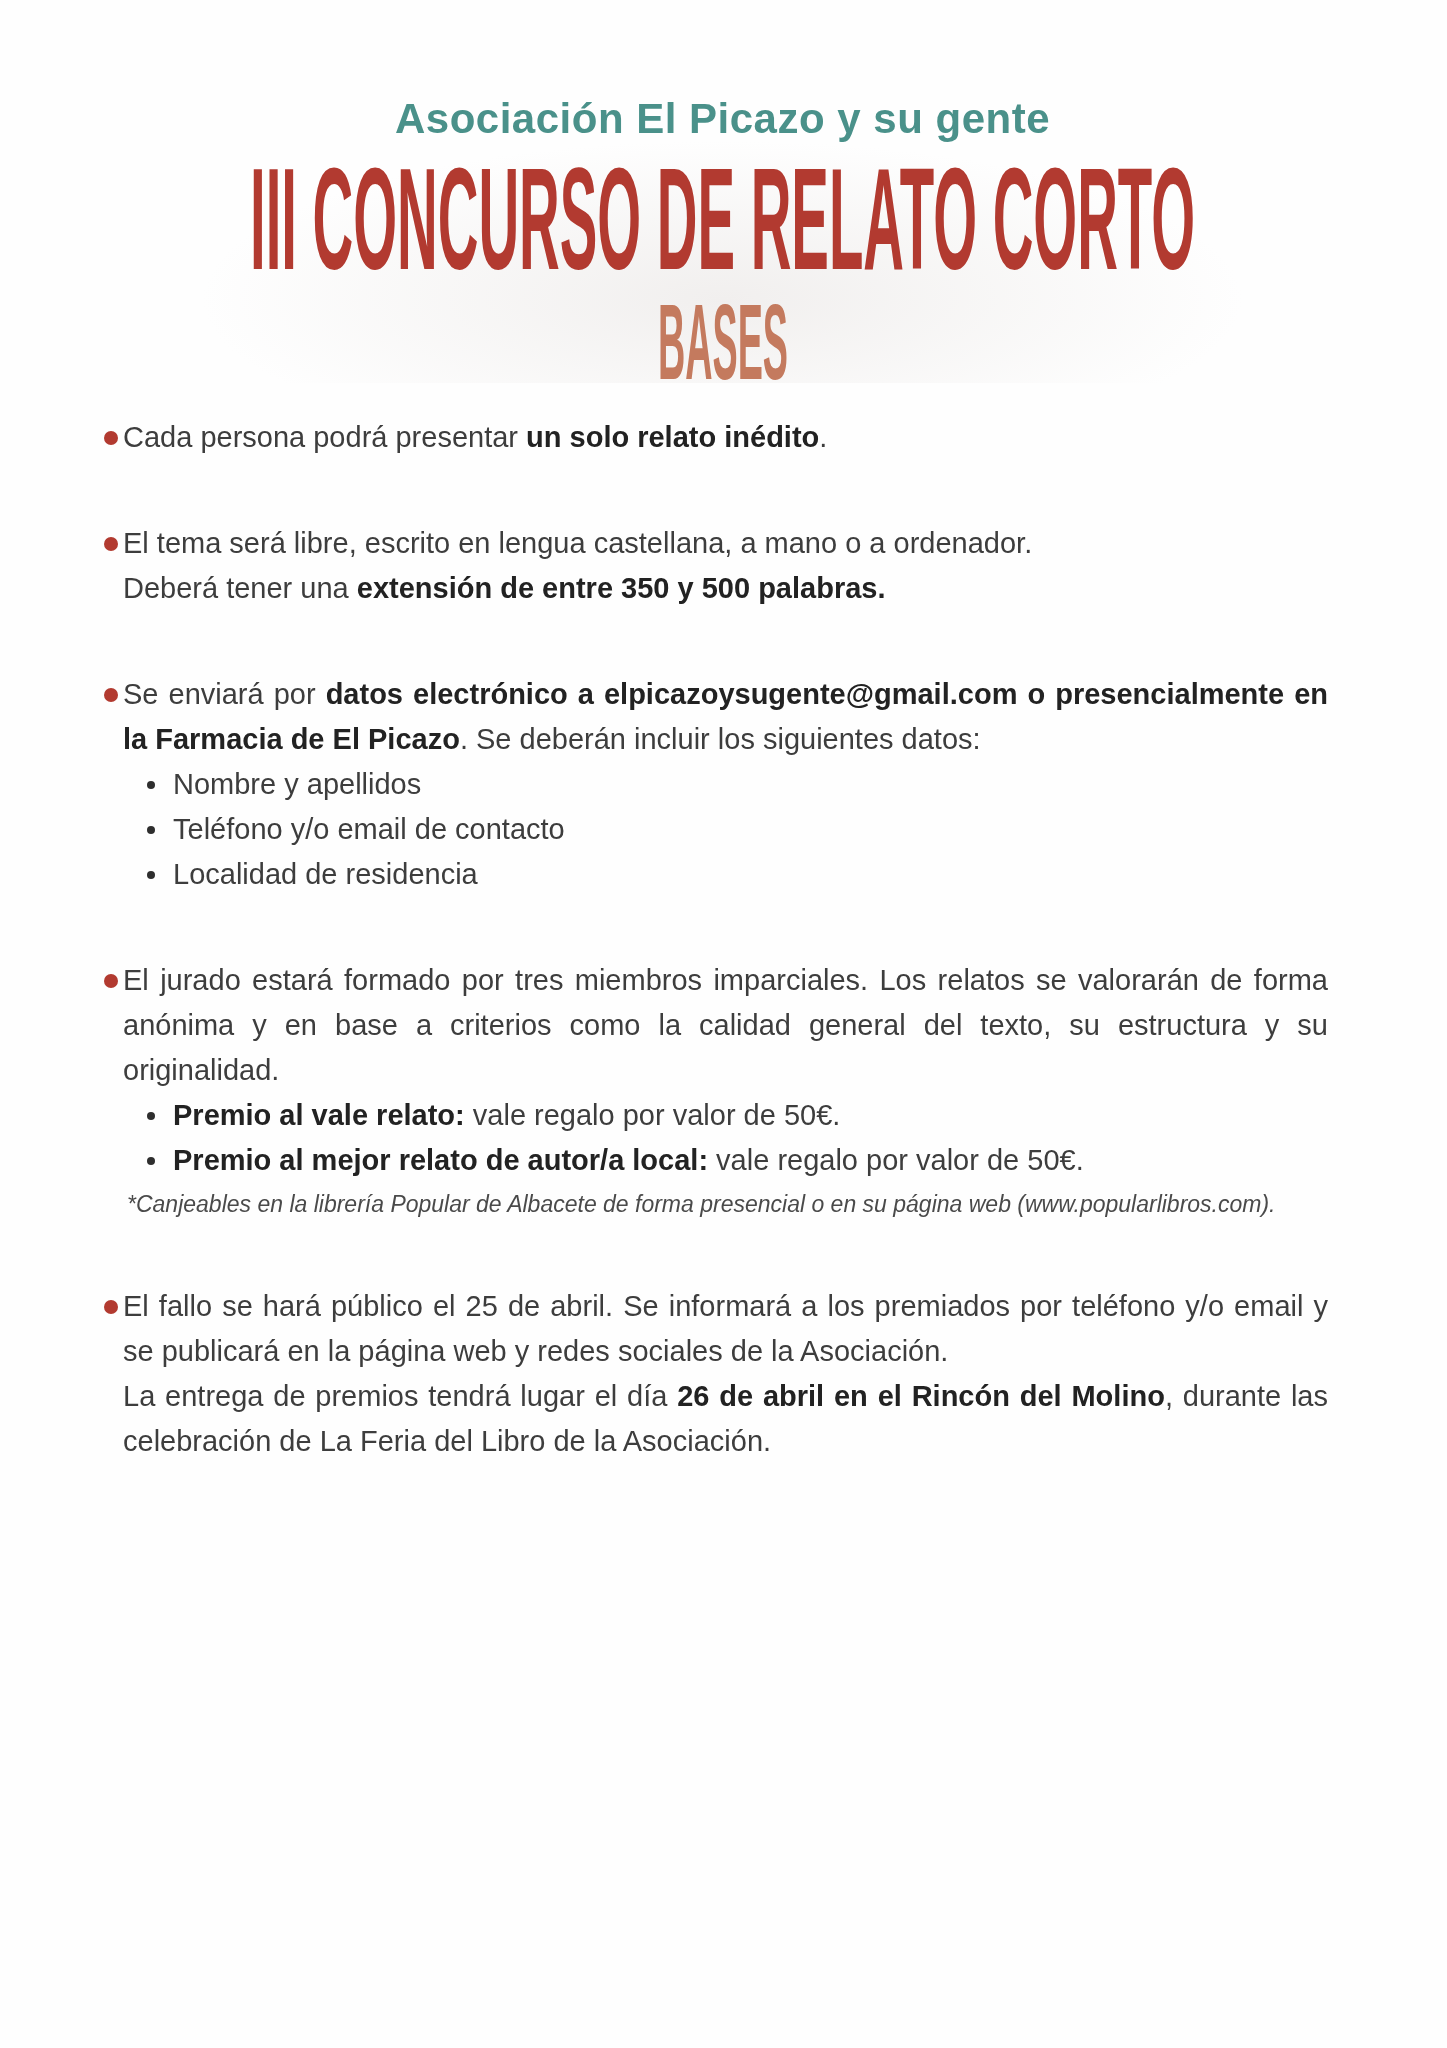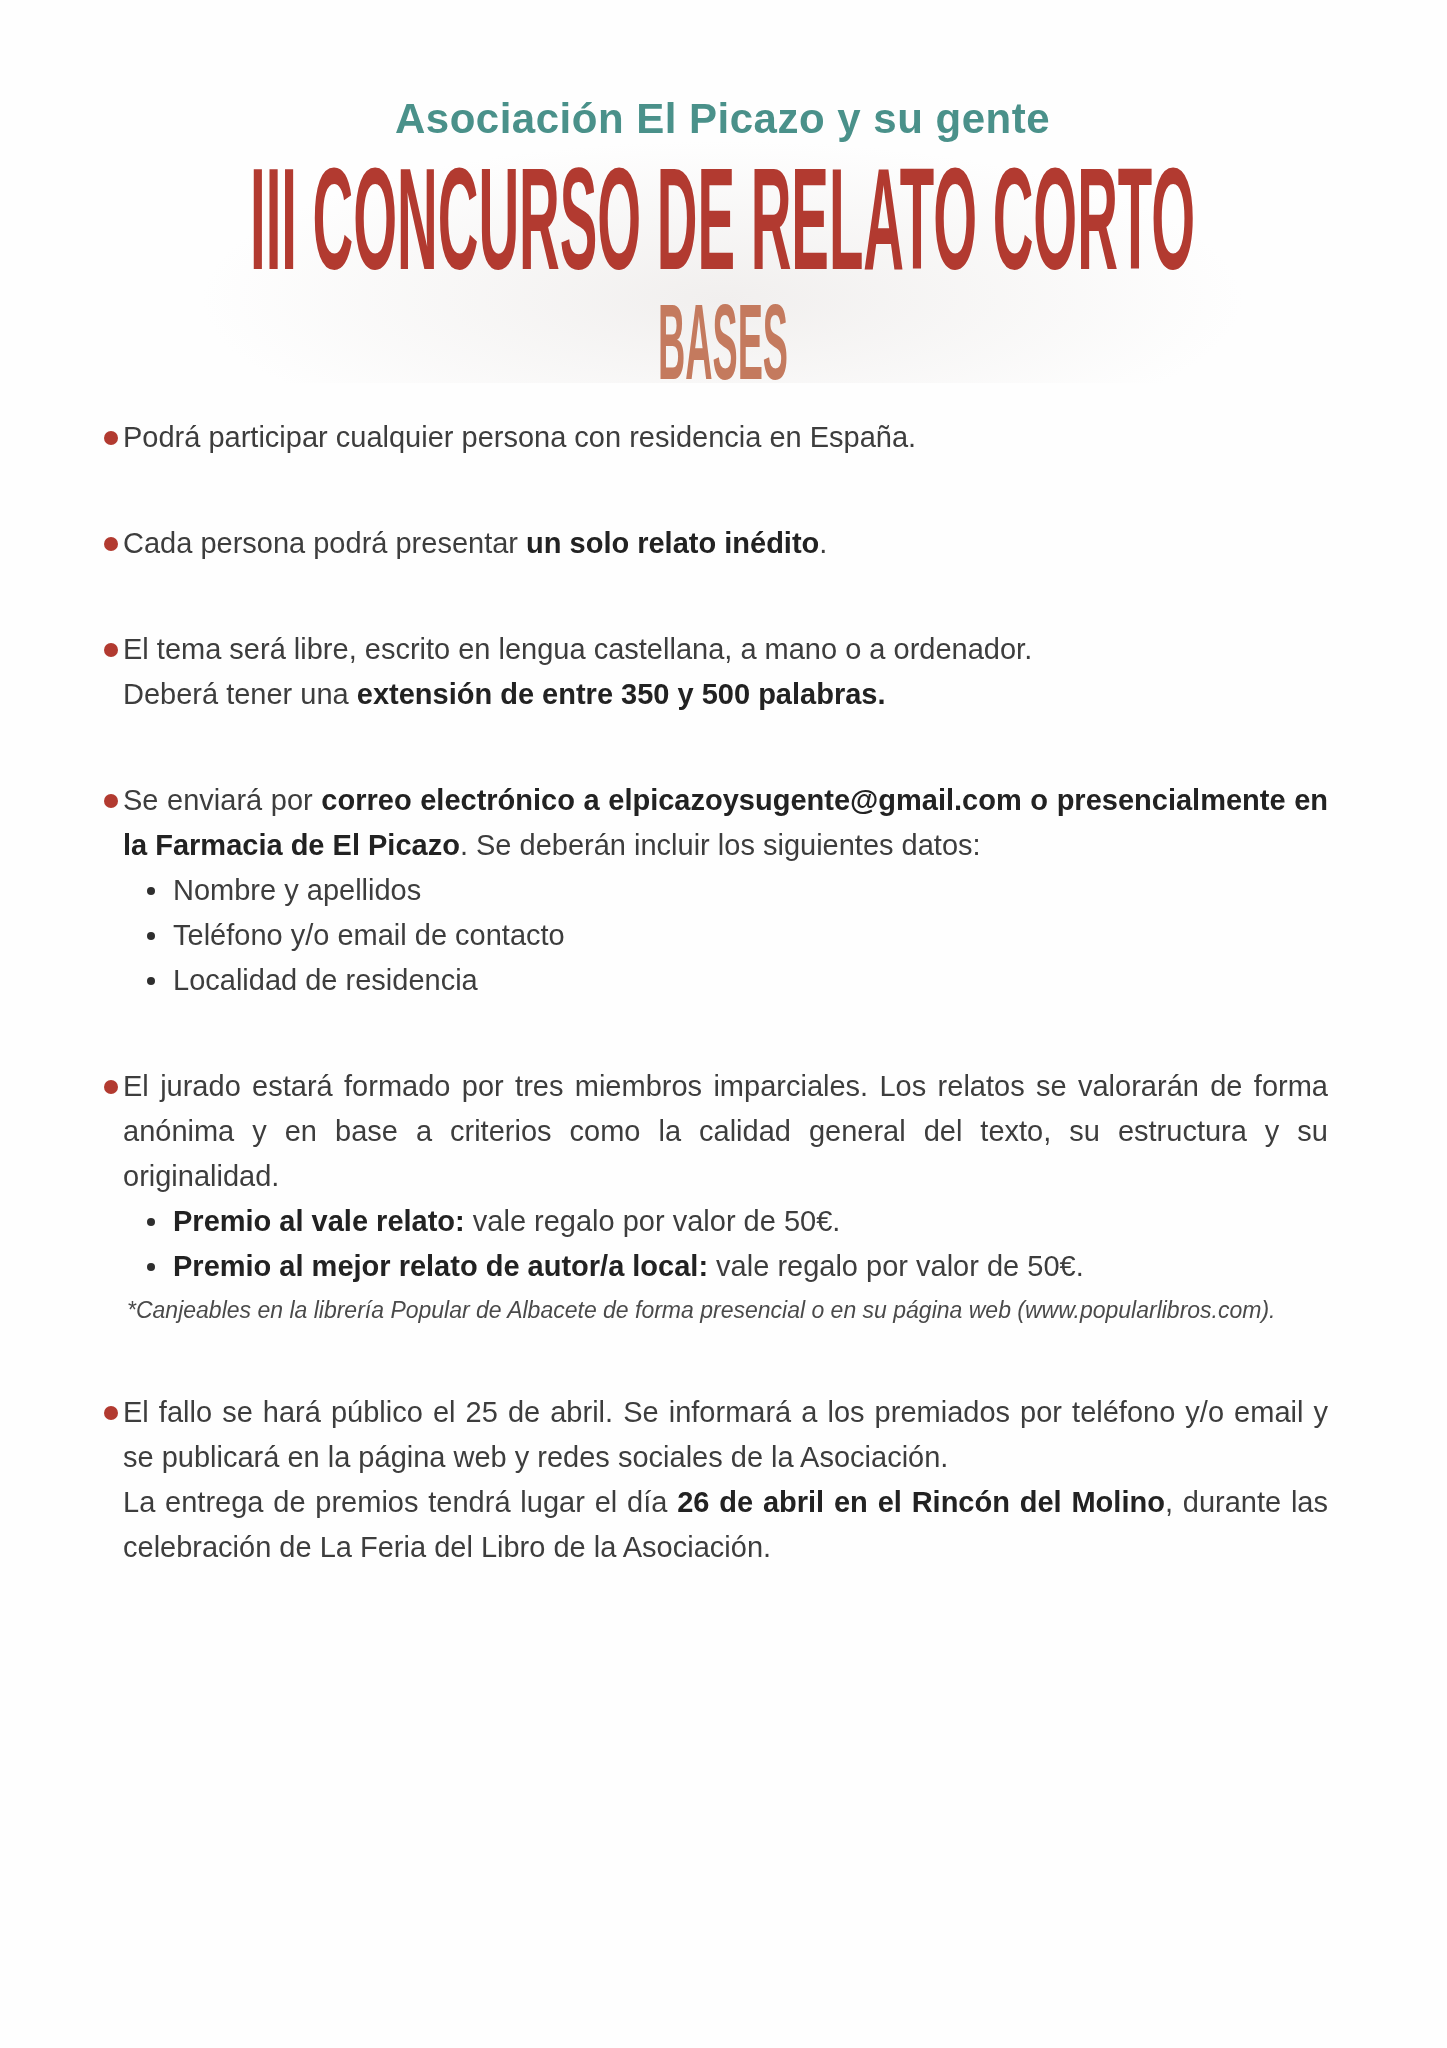--- a/index.html
+++ b/index.html
@@ -108,24 +108,23 @@
     <svg class="title-svg" width="950" height="118" viewBox="0 0 950 118">
       <text x="2" y="110" font-size="145" textLength="945" lengthAdjust="spacingAndGlyphs">III CONCURSO DE RELATO CORTO</text>
     </svg>
 
     <svg class="bases-svg" width="134" height="84" viewBox="0 0 134 84">
       <text x="2" y="80" font-size="108" textLength="130" lengthAdjust="spacingAndGlyphs">BASES</text>
     </svg>
   </div>
 
   <div class="rules">
-      <div class="bullet"><span class="dot"></span>Podrá participar cualquier persona con residencia en España.</div>
       <div class="bullet"><span class="dot"></span>Cada persona podrá presentar <b>un solo relato inédito</b>.</div>
       <div class="bullet"><span class="dot"></span>El tema será libre, escrito en lengua castellana, a mano o a ordenador.<br>Deberá tener una <b>extensión de entre 350 y 500 palabras.</b></div>
-      <div class="bullet"><span class="dot"></span>Se enviará por <b>correo electrónico a elpicazoysugente@gmail.com o presencialmente en la Farmacia de El Picazo</b>. Se deberán incluir los siguientes datos:</div>
+      <div class="bullet"><span class="dot"></span>Se enviará por <b>datos electrónico a elpicazoysugente@gmail.com o presencialmente en la Farmacia de El Picazo</b>. Se deberán incluir los siguientes datos:</div>
       <div class="sub"><span class="dot"></span>Nombre y apellidos</div>
       <div class="sub"><span class="dot"></span>Teléfono y/o email de contacto</div>
       <div class="sub"><span class="dot"></span>Localidad de residencia</div>
       <div class="bullet"><span class="dot"></span>El jurado estará formado por tres miembros imparciales. Los relatos se valorarán de forma anónima y en base a criterios como la calidad general del texto, su estructura y su originalidad.</div>
       <div class="sub"><span class="dot"></span><b>Premio al vale relato:</b> vale regalo por valor de 50€.</div>
       <div class="sub"><span class="dot"></span><b>Premio al mejor relato de autor/a local:</b> vale regalo por valor de 50€.</div>
       <div class="note">*Canjeables en la librería Popular de Albacete de forma presencial o en su página web (www.popularlibros.com).</div>
       <div class="bullet"><span class="dot"></span>El fallo se hará público el 25 de abril. Se informará a los premiados por teléfono y/o email y se publicará en la página web y redes sociales de la Asociación.<br>La entrega de premios tendrá lugar el día <b>26 de abril en el Rincón del Molino</b>, durante las celebración de La Feria del Libro de la Asociación.</div>
     </div>
 

